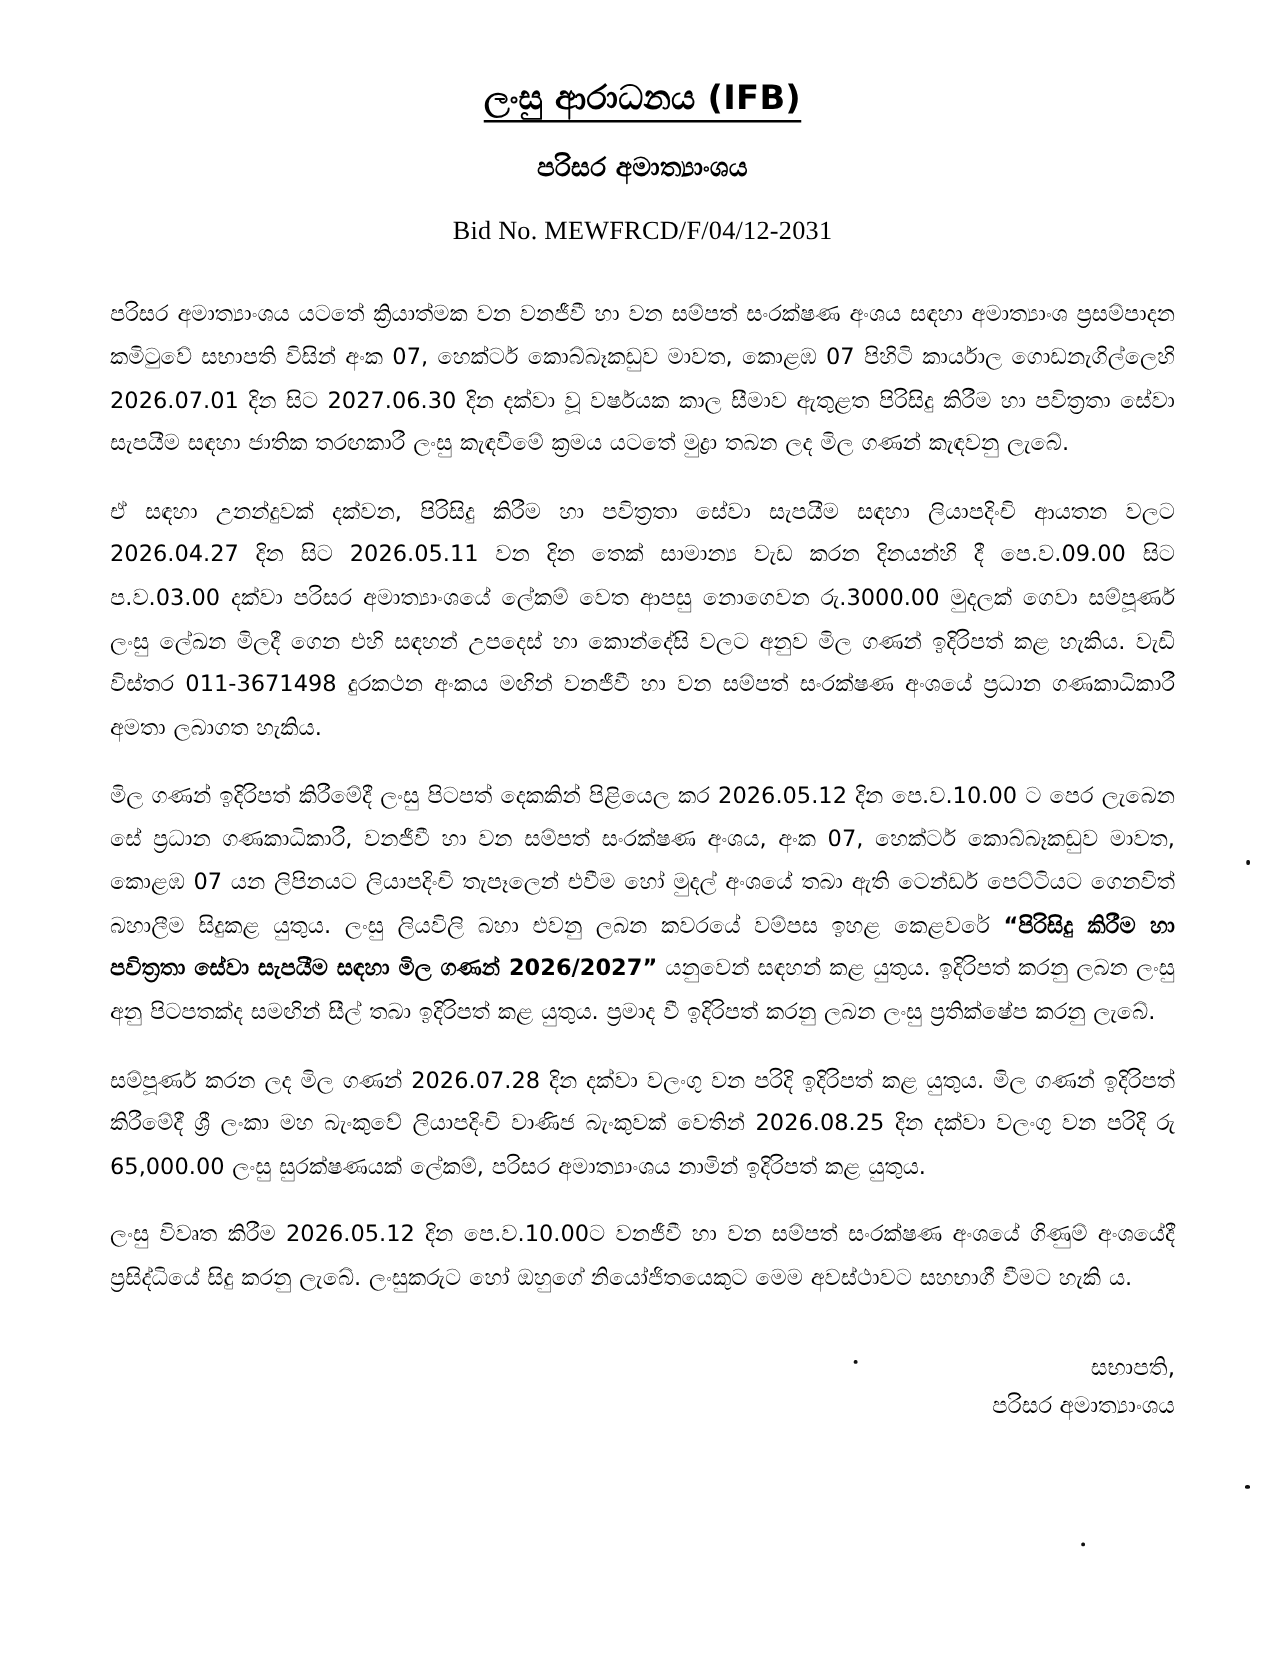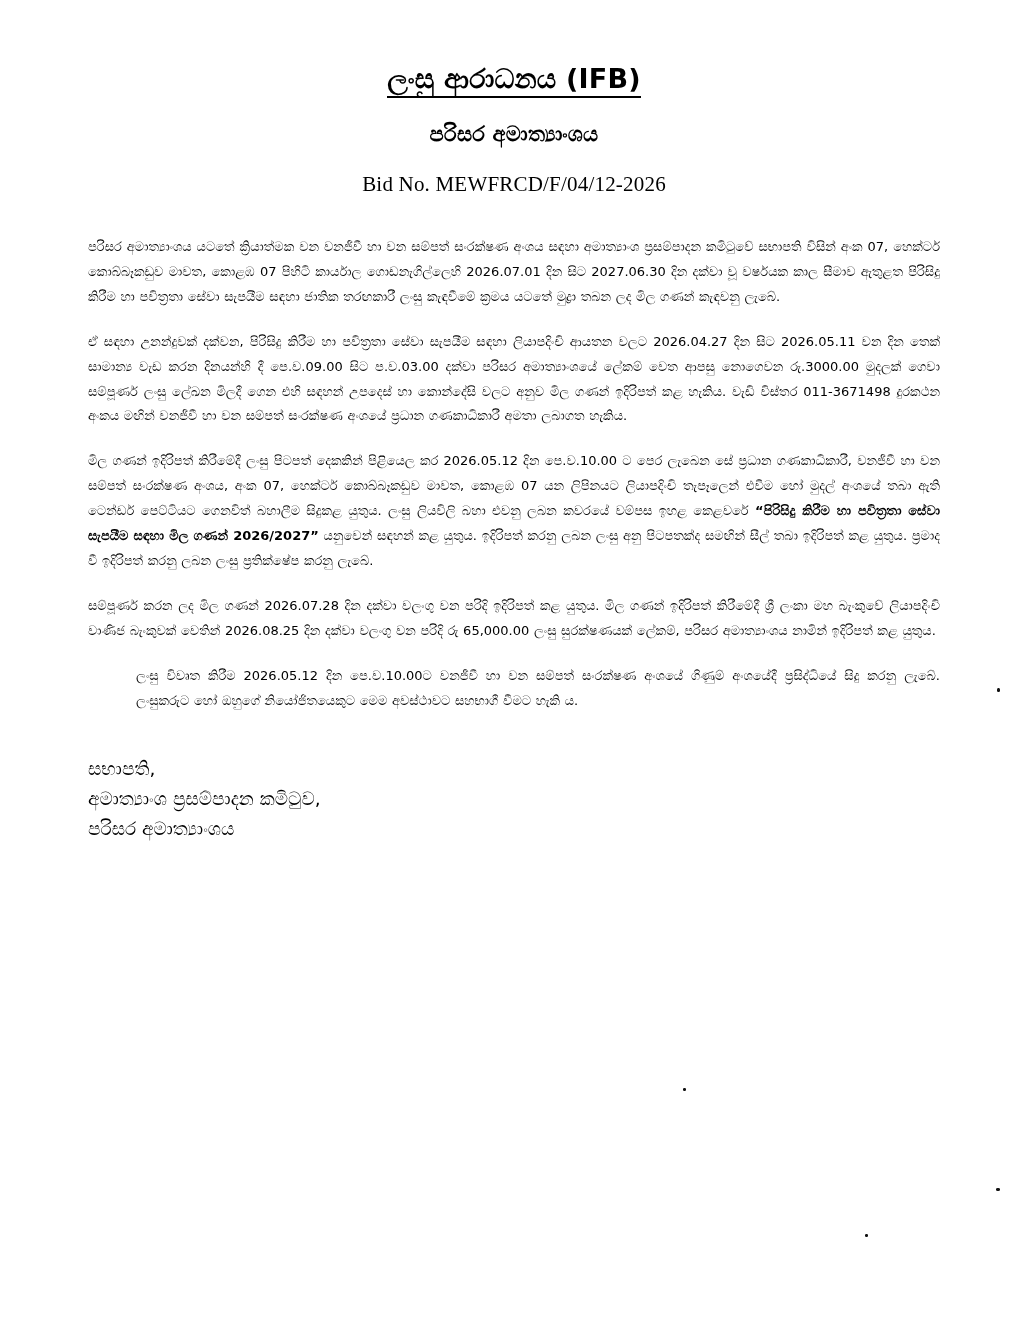--- a/index.html
+++ b/index.html
@@ -69,42 +69,42 @@
     letter-spacing: 0.2px;
   }
 
   
   .body-block {
     margin-top: 38px;
   }
   p.para {
     text-align: justify;
     text-justify: inter-word;
-    font-size: 13px;
+    font-size: 18px;
     line-height: 1.92;
     margin: 0 0 20px 0;
     word-spacing: 0.5px;
   }
   p.para:last-child {
     margin-bottom: 0;
-    margin-left: 48px;
   }
   .quoted {
     font-weight: 700;
   }
 
   
   .signature {
     margin-top: 40px;
     font-size: 18.5px;
     line-height: 1.62;
   }
   .signature .sig-line {
     display: block;
     white-space: nowrap;
+    text-align: right;
   }
 
   
   .speckle {
     position: absolute;
     background: #111;
     border-radius: 40%;
   }
 </style>
 </head>
@@ -116,39 +116,38 @@
 
     <div class="doc-title">
       <span class="underlined">ලංසු ආරාධනය (IFB)</span>
     </div>
 
     <div class="doc-subtitle">පරිසර අමාත්‍යාංශය</div>
 
     <div class="doc-heading">
     </div>
 
-    <div class="bid-no">Bid No. MEWFRCD/F/04/12-2026</div>
+    <div class="bid-no">Bid No. MEWFRCD/F/04/12-2031</div>
 
     <div class="body-block">
 
       <p class="para">පරිසර අමාත්‍යාංශය යටතේ ක්‍රියාත්මක වන වනජීවී හා වන සම්පත් සංරක්ෂණ අංශය සඳහා අමාත්‍යාංශ ප්‍රසම්පාදන කමිටුවේ සභාපති විසින් අංක 07, හෙක්ටර් කොබ්බෑකඩුව මාවත, කොළඹ 07 පිහිටි කාර්යාල ගොඩනැගිල්ලෙහි 2026.07.01 දින සිට 2027.06.30 දින දක්වා වූ වර්ෂයක කාල සීමාව ඇතුළත පිරිසිදු කිරීම හා පවිත්‍රතා සේවා සැපයීම සඳහා ජාතික තරඟකාරී ලංසු කැඳවීමේ ක්‍රමය යටතේ මුද්‍රා තබන ලද මිල ගණන් කැඳවනු ලැබේ.</p>
 
       <p class="para">ඒ සඳහා උනන්දුවක් දක්වන, පිරිසිදු කිරීම හා පවිත්‍රතා සේවා සැපයීම සඳහා ලියාපදිංචි ආයතන වලට 2026.04.27 දින සිට 2026.05.11 වන දින තෙක් සාමාන්‍ය වැඩ කරන දිනයන්හි දී පෙ.ව.09.00 සිට ප.ව.03.00 දක්වා පරිසර අමාත්‍යාංශයේ ලේකම් වෙත ආපසු නොගෙවන රු.3000.00 මුදලක් ගෙවා සම්පූර්ණ ලංසු ලේඛන මිලදී ගෙන එහි සඳහන් උපදෙස් හා කොන්දේසි වලට අනුව මිල ගණන් ඉදිරිපත් කළ හැකිය. වැඩි විස්තර 011-3671498 දුරකථන අංකය මඟින් වනජීවී හා වන සම්පත් සංරක්ෂණ අංශයේ ප්‍රධාන ගණකාධිකාරී අමතා ලබාගත හැකිය.</p>
 
       <p class="para"><span>මිල ගණන් ඉදිරිපත් කිරීමේදී ලංසු පිටපත් දෙකකින් පිළියෙල කර 2026.05.12 දින පෙ.ව.10.00 ට පෙර ලැබෙන සේ ප්‍රධාන ගණකාධිකාරී, වනජීවී හා වන සම්පත් සංරක්ෂණ අංශය, අංක 07, හෙක්ටර් කොබ්බෑකඩුව මාවත, කොළඹ 07 යන ලිපිනයට ලියාපදිංචි තැපෑලෙන් එවීම හෝ මුදල් අංශයේ තබා ඇති ටෙන්ඩර් පෙට්ටියට ගෙනවිත් බහාලීම සිදුකළ යුතුය. ලංසු ලියවිලි බහා එවනු ලබන කවරයේ වම්පස ඉහළ කෙළවරේ </span><span class="quoted">“පිරිසිදු කිරීම හා පවිත්‍රතා සේවා සැපයීම සඳහා මිල ගණන් 2026/2027”</span><span> යනුවෙන් සඳහන් කළ යුතුය. ඉදිරිපත් කරනු ලබන ලංසු අනු පිටපතක්ද සමඟින් සීල් තබා ඉදිරිපත් කළ යුතුය. ප්‍රමාද වී ඉදිරිපත් කරනු ලබන ලංසු ප්‍රතික්ෂේප කරනු ලැබේ.</span></p>
 
       <p class="para">සම්පූර්ණ කරන ලද මිල ගණන් 2026.07.28 දින දක්වා වලංගු වන පරිදි ඉදිරිපත් කළ යුතුය. මිල ගණන් ඉදිරිපත් කිරීමේදී ශ්‍රී ලංකා මහ බැංකුවේ ලියාපදිංචි වාණිජ බැංකුවක් වෙතින් 2026.08.25 දින දක්වා වලංගු වන පරිදි රු 65,000.00 ලංසු සුරක්ෂණයක් ලේකම්, පරිසර අමාත්‍යාංශය නාමින් ඉදිරිපත් කළ යුතුය.</p>
 
       <p class="para">ලංසු විවෘත කිරීම 2026.05.12 දින පෙ.ව.10.00ට වනජීවී හා වන සම්පත් සංරක්ෂණ අංශයේ ගිණුම් අංශයේදී ප්‍රසිද්ධියේ සිදු කරනු ලැබේ. ලංසුකරුට හෝ ඔහුගේ නියෝජිතයෙකුට මෙම අවස්ථාවට සහභාගී වීමට හැකි ය.</p>
 
     </div>
 
     <div class="signature">
       <span class="sig-line">සභාපති,</span>
-      <span class="sig-line">අමාත්‍යාංශ ප්‍රසම්පාදන කමිටුව,</span>
       <span class="sig-line">පරිසර අමාත්‍යාංශය</span>
 
     </div>
 
   </div>
 
   <div class="speckle" style="left:997px; top:688px; width:3px; height:4px;"></div>
   <div class="speckle" style="left:996px; top:1188px; width:4px; height:3px;"></div>
   <div class="speckle" style="left:865px; top:1234px; width:3px; height:3px;"></div>
   <div class="speckle" style="left:683px; top:1088px; width:3px; height:3px;"></div>

